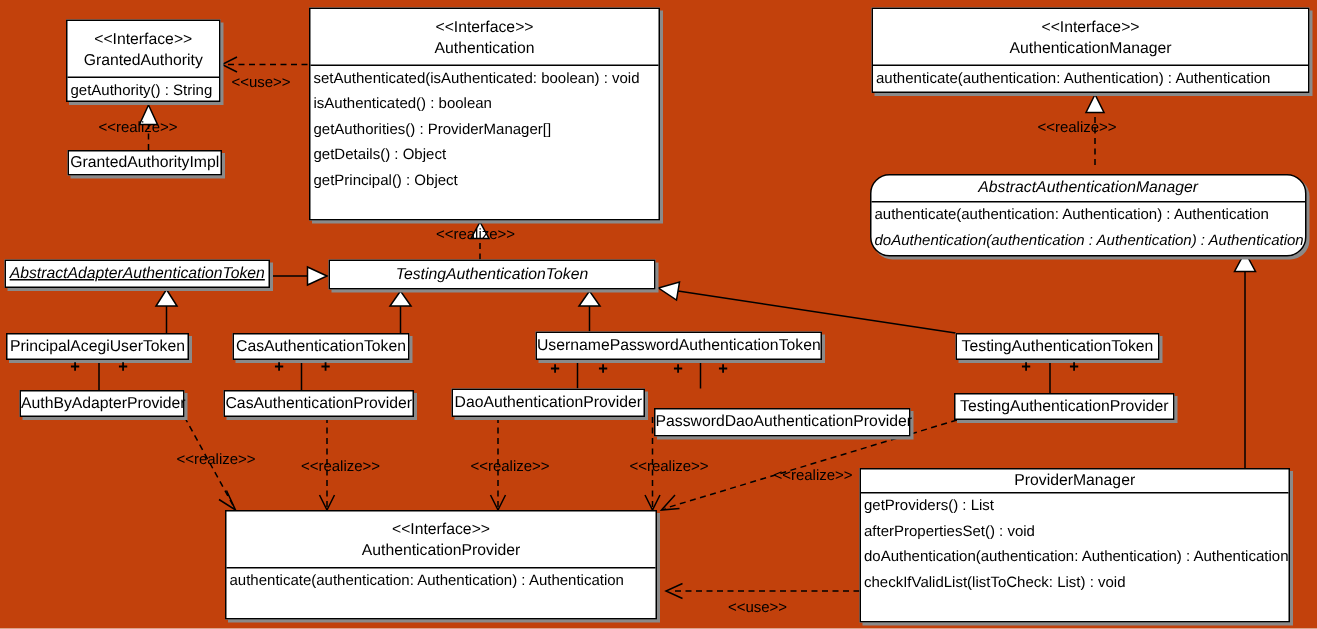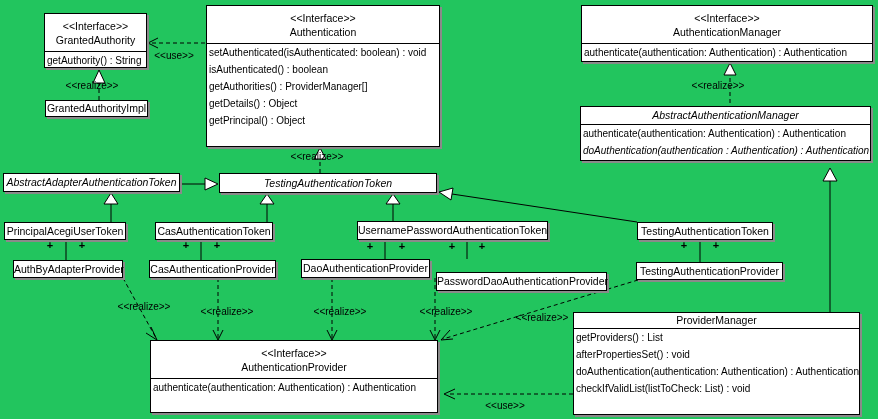--- a/index.html
+++ b/index.html
@@ -1,16 +1,16 @@
 <!DOCTYPE html>
 <html><head>
 <meta charset="utf-8">
 <style>
   html,body{margin:0;padding:0;background:#f0f0f0;}
-  #canvas{position:relative;width:878px;height:419px;background:#22c55e;overflow:hidden;
+  #canvas{position:relative;width:878px;height:419px;background:#c2410c;overflow:hidden;
           font-family:"Liberation Sans","DejaVu Sans",sans-serif;color:#000;}
   #edges{position:absolute;left:0;top:0;width:878px;height:419px;z-index:1;}
   .node{position:absolute;background:#fff;border:1px solid #000;box-shadow:2px 2px 0 #8a8a8a;z-index:2;}
   .cname{font-size:10.5px;text-align:center;white-space:nowrap;line-height:16px;}
   .leaf .cname{line-height:15px;}
   .abstract .cname,.abstract-name{font-style:italic;}
   .title2{padding-top:5px;padding-bottom:3px;}
   .title2 .stereo{font-size:10.5px;text-align:center;line-height:14px;}
   .title2 .cname{line-height:15px;}
   .sep{border-top:1px solid #000;}
@@ -148,30 +148,30 @@
   <div class="node" style="left:581px;top:5px;width:290px;height:55px;">
     <div class="title2">
       <div class="stereo">&lt;&lt;Interface&gt;&gt;</div>
       <div class="cname">AuthenticationManager</div>
     </div>
     <div class="sep">
       <div class="m">authenticate(authentication: Authentication) : Authentication</div>
     </div>
   </div>
 
-  <div class="node" style="left:580px;top:106px;width:289px;height:53px;">
+  <div class="node" style="left:580px;top:116px;width:289px;height:53px;border-radius:13px;">
     <div class="cname abstract-name" style="line-height:17px;">AbstractAuthenticationManager</div>
     <div class="sep">
       <div class="m">authenticate(authentication: Authentication) : Authentication</div>
       <div class="m it">doAuthentication(authentication : Authentication) : Authentication</div>
     </div>
   </div>
 
   <div class="node leaf abstract" style="left:3px;top:173px;width:175px;height:17px;">
-    <div class="cname" style="line-height:17px;">AbstractAdapterAuthenticationToken</div>
+    <div class="cname" style="line-height:17px;text-decoration:underline;">AbstractAdapterAuthenticationToken</div>
   </div>
 
   <div class="node leaf abstract" style="left:219px;top:173px;width:216px;height:18px;">
     <div class="cname" style="line-height:18px;">TestingAuthenticationToken</div>
   </div>
 
   <div class="node leaf" style="left:4px;top:222px;width:120px;height:16px;">
     <div class="cname" style="line-height:16px;">PrincipalAcegiUserToken</div>
   </div>
   <div class="node leaf" style="left:155px;top:222px;width:116px;height:16px;">

